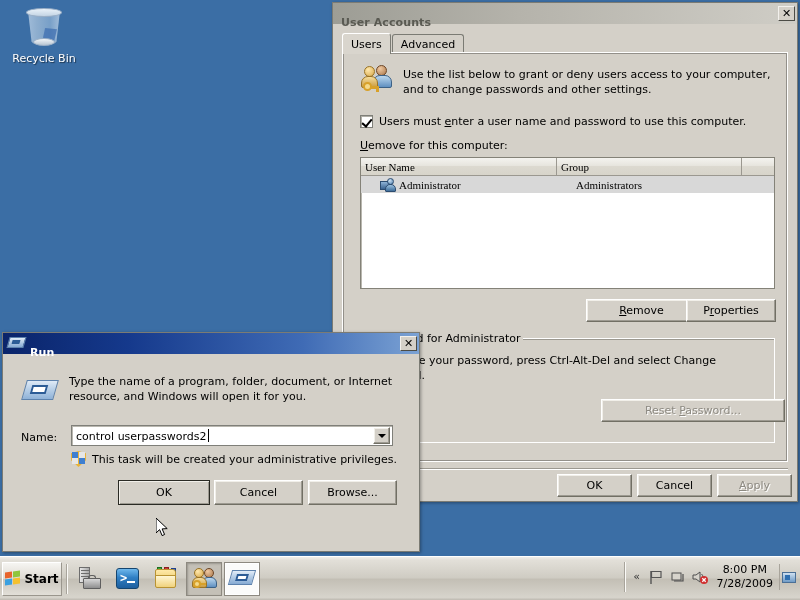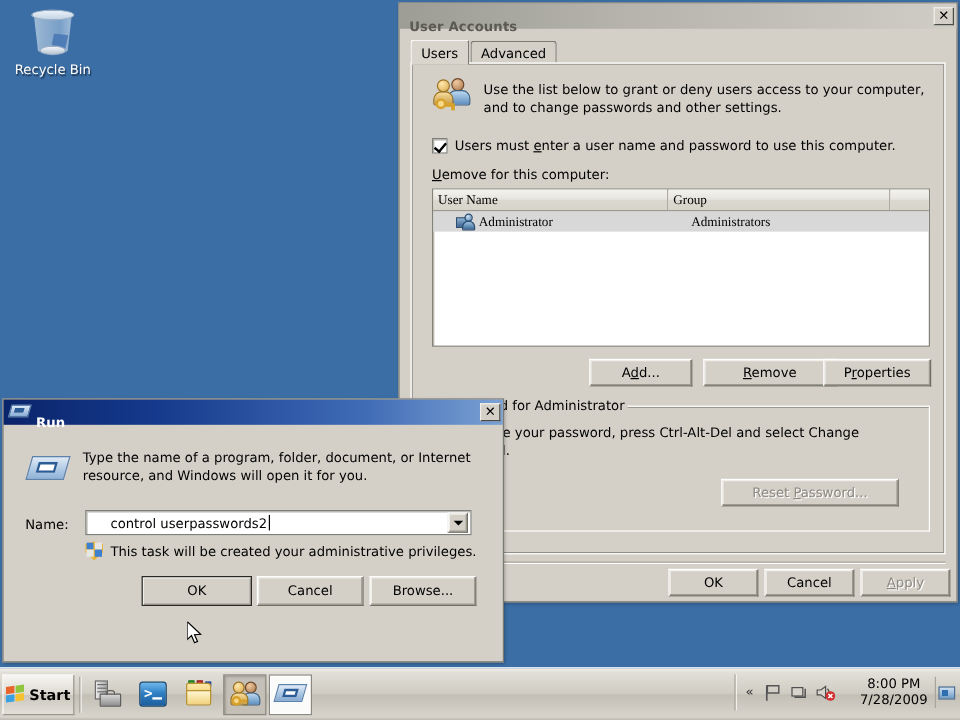--- a/index.html
+++ b/index.html
@@ -250,21 +250,21 @@
     font-size: 11px; color: #000; line-height: 15px;
   }
   .open-label { position: absolute; left: 18px; top: 98px; font-size: 11px; color: #000; }
   .combo {
     position: absolute; left: 68px; top: 92px; width: 322px; height: 21px;
     background: #ffffff; border: 1px solid #7f7f79;
     box-shadow: inset 1px 1px 0 #b9b7af;
     display: flex; align-items: center;
   }
   .combo-value {
-    flex: 1; padding-left: 20px; font-size: 11px; color: #000;
+    flex: 1; padding-left: 4px; font-size: 11px; color: #000;
     white-space: nowrap; overflow: hidden;
   }
   .caret-bar {
     display: inline-block; width: 1px; height: 13px;
     background: #000; vertical-align: -2px; margin-left: 1px;
   }
   .combo-arrow {
     width: 17px; height: 17px; margin-right: 2px; flex: 0 0 auto;
     background: #d4d0c8;
     border: 1px solid #716f64;
@@ -390,21 +390,21 @@
   
   #tray {
     position: absolute; right: 0; top: 0; height: 40px;
     display: flex; align-items: center;
   }
   .tray-div { width: 1px; height: 30px;
     border-left: 1px solid #a8a49b; border-right: 1px solid #fbfaf7; margin-right: 5px; }
   .tray-ico { width: 18px; height: 18px; margin-right: 4px; position: relative; cursor: default; }
   .clock {
     font-size: 11px; color: #000; text-align: center; line-height: 14px;
-    margin: 0 6px 0 16px; cursor: default;
+    margin: 0 6px 0 4px; cursor: default;
   }
   .showdesk {
     width: 18px; height: 26px; margin-right: 3px;
     border-left: 1px solid #a8a49b; cursor: default;
     display: flex; align-items: center; justify-content: center;
   }
   .sd-art { width: 14px; height: 11px; background: linear-gradient(to bottom,#cfe0f0,#6f9bc6);
     border: 1px solid #4a6f96; position: relative; }
   .sd-art::after { content:""; position:absolute; left:2px; top:2px; width:5px; height:5px;
     background:#2f6fb0; }
@@ -471,34 +471,31 @@
               <span class="ui-mon"></span>
                 <span class="ui-pers-h"></span>
                 <span class="ui-pers-b"></span>
             </span>
             <span>Administrator</span>
           </div>
           <div class="lv-cell" style="width:185px">Administrators</div>
         </div>
       </div>
 
-      <div class="btn" style="left:148px; top:246px; width:86px; height:23px;">
-          <span>A<u>d</u><span>d...</span></span>
-        </div>
       <div class="btn" style="left:243px; top:246px; width:111px; height:23px;">
           <span><u>R</u><span>emove</span></span>
         </div>
       <div class="btn" style="left:343px; top:246px; width:90px; height:23px;">
           <span>P<u>r</u><span>operties</span></span>
         </div>
 
       <div class="groupbox">
         <span class="gb-legend">Password for Administrator</span>
         <div class="gb-text">To change your password, press Ctrl-Alt-Del and select Change Password.</div>
-        <div class="btn disabled" style="left:240px; top:60px; width:148px; height:23px;">
+        <div class="btn disabled" style="left:240px; top:60px; width:184px; height:23px;">
             <span><span>Reset </span><u>P</u><span>assword...</span></span>
           </div>
       </div>
     </div>
 
     <div class="sep-line" style="top:465px;"></div>
 
     <div class="btn" style="left:224px; top:471px; width:75px; height:23px;">OK</div>
     <div class="btn" style="left:304px; top:471px; width:75px; height:23px;">Cancel</div>
     <div class="btn disabled" style="left:384px; top:471px; width:75px; height:23px;">

